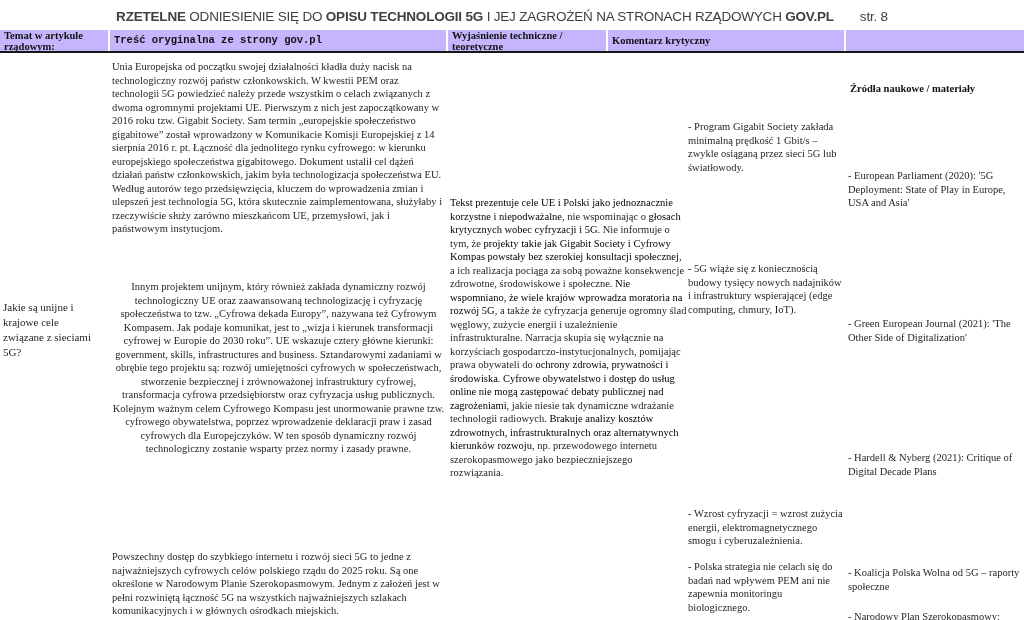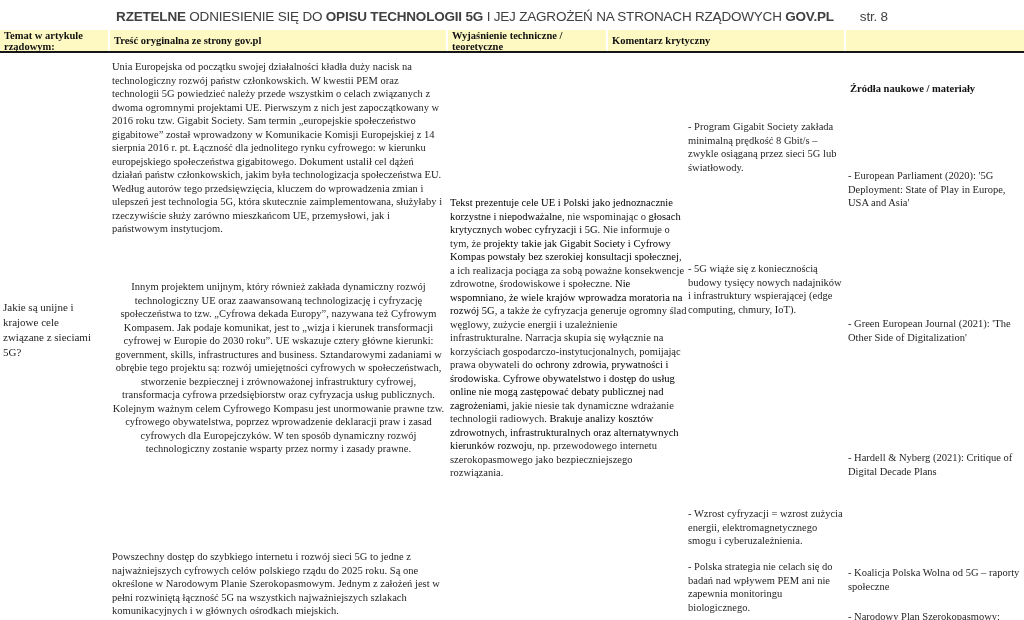--- a/index.html
+++ b/index.html
@@ -18,31 +18,31 @@
     font-family:"Liberation Sans", sans-serif;
     font-size:13.5px; letter-spacing:-0.2px; color:#404040;
     white-space:nowrap;
   }
   .doc-title .b { font-weight:700; }
   .page-indicator { padding-left:26px; font-weight:400; }
 
   
   .header-row {
     position:absolute; top:30px; left:0; width:1024px; height:23px;
-    display:flex; background:#fef9c3;
+    display:flex; background:#c4b5fd;
     border-bottom:2px solid #161616;
     font-weight:700; font-size:10.5px; line-height:11px; color:#111;
   }
   .hcell {
     height:100%; padding:0 4px; display:flex; align-items:center;
     border-right:2px solid #ffffff;
   }
   .hcell:last-child { border-right:none;margin-top:48px; }
   .hc1 { width:110px; }
-  .hc2 { width:338px; }
+  .hc2 { width:338px;font-family:Liberation Mono, monospace; }
   .hc3 { width:238px; }
   .hc4 { width:160px; }
   .hc5 { width:178px; }
 
   
   .cellblock {
     position:absolute;
     font-size:10.5px; line-height:13.5px; color:#1f1f1f;
   }
   .cellblock .b, .bold-seg { font-weight:400; color:#000; }
@@ -80,21 +80,21 @@
   </div>
 
   <div class="cellblock topic">Jakie są unijne i krajowe cele związane z sieciami 5G?</div>
 
   <div class="cellblock col2 p1">Unia Europejska od początku swojej działalności kładła duży nacisk na technologiczny rozwój państw członkowskich. W kwestii PEM oraz technologii 5G powiedzieć należy przede wszystkim o celach związanych z dwoma ogromnymi projektami UE. Pierwszym z nich jest zapoczątkowany w 2016 roku tzw. Gigabit Society. Sam termin „europejskie społeczeństwo gigabitowe” został wprowadzony w Komunikacie Komisji Europejskiej z 14 sierpnia 2016 r. pt. Łączność dla jednolitego rynku cyfrowego: w kierunku europejskiego społeczeństwa gigabitowego. Dokument ustalił cel dążeń działań państw członkowskich, jakim była technologizacja społeczeństwa EU. Według autorów tego przedsięwzięcia, kluczem do wprowadzenia zmian i ulepszeń jest technologia 5G, która skutecznie zaimplementowana, służyłaby i rzeczywiście służy zarówno mieszkańcom UE, przemysłowi, jak i państwowym instytucjom.</div>
   <div class="cellblock col2 p2">Innym projektem unijnym, który również zakłada dynamiczny rozwój technologiczny UE oraz zaawansowaną technologizację i cyfryzację społeczeństwa to tzw. „Cyfrowa dekada Europy”, nazywana też Cyfrowym Kompasem. Jak podaje komunikat, jest to „wizja i kierunek transformacji cyfrowej w Europie do 2030 roku”. UE wskazuje cztery główne kierunki: government, skills, infrastructures and business. Sztandarowymi zadaniami w obrębie tego projektu są: rozwój umiejętności cyfrowych w społeczeństwach, stworzenie bezpiecznej i zrównoważonej infrastruktury cyfrowej, transformacja cyfrowa przedsiębiorstw oraz cyfryzacja usług publicznych. Kolejnym ważnym celem Cyfrowego Kompasu jest unormowanie prawne tzw. cyfrowego obywatelstwa, poprzez wprowadzenie deklaracji praw i zasad cyfrowych dla Europejczyków. W ten sposób dynamiczny rozwój technologiczny zostanie wsparty przez normy i zasady prawne.</div>
   <div class="cellblock col2 p3">Powszechny dostęp do szybkiego internetu i rozwój sieci 5G to jedne z najważniejszych cyfrowych celów polskiego rządu do 2025 roku. Są one określone w Narodowym Planie Szerokopasmowym. Jednym z założeń jest w pełni rozwiniętą łączność 5G na wszystkich najważniejszych szlakach komunikacyjnych i w głównych ośrodkach miejskich.</div>
 
   <div class="cellblock col3"><span class="b">Tekst prezentuje cele UE i Polski jako jednoznacznie korzystne i niepodważalne</span><span>, nie wspominając o </span><span class="b">głosach krytycznych wobec cyfryzacji i 5G</span><span>. Nie informuje o tym, że </span><span class="b">projekty takie jak Gigabit Society i Cyfrowy Kompas powstały bez szerokiej konsultacji społecznej</span><span>, a ich realizacja pociąga za sobą poważne konsekwencje zdrowotne, środowiskowe i społeczne. </span><span class="b">Nie wspomniano, że wiele krajów wprowadza moratoria na rozwój 5G</span><span>, a także że cyfryzacja generuje ogromny ślad węglowy, zużycie energii i uzależnienie infrastrukturalne. Narracja skupia się wyłącznie na korzyściach gospodarczo-instytucjonalnych, pomijając prawa obywateli do </span><span class="b">ochrony zdrowia, prywatności i środowiska</span><span>. </span><span class="b">Cyfrowe obywatelstwo i dostęp do usług online nie mogą zastępować debaty publicznej nad zagrożeniami</span><span>, jakie niesie tak dynamiczne wdrażanie technologii radiowych. </span><span class="b">Brakuje analizy kosztów zdrowotnych, infrastrukturalnych oraz alternatywnych kierunków rozwoju</span><span>, np. przewodowego internetu szerokopasmowego jako bezpieczniejszego rozwiązania.</span></div>
 
-  <div class="cellblock col4 n0">- Program Gigabit Society zakłada minimalną prędkość 8 Gbit/s – zwykle osiąganą przez sieci 5G lub światłowody.</div>
+  <div class="cellblock col4 n0">- Program Gigabit Society zakłada minimalną prędkość 1 Gbit/s – zwykle osiąganą przez sieci 5G lub światłowody.</div>
   <div class="cellblock col4 n1">- 5G wiąże się z koniecznością budowy tysięcy nowych nadajników i infrastruktury wspierającej (edge computing, chmury, IoT).</div>
   <div class="cellblock col4 n3">- Wzrost cyfryzacji = wzrost zużycia energii, elektromagnetycznego smogu i cyberuzależnienia.</div>
   <div class="cellblock col4 n4">- Polska strategia nie celach się do badań nad wpływem PEM ani nie zapewnia monitoringu biologicznego.</div>
 
   <div class="cellblock col5 s0">- European Parliament (2020): '5G Deployment: State of Play in Europe, USA and Asia'</div>
   <div class="cellblock col5 s1">- Green European Journal (2021): 'The Other Side of Digitalization'</div>
   <div class="cellblock col5 s2">- Hardell &amp; Nyberg (2021): Critique of Digital Decade Plans</div>
   <div class="cellblock col5 s3">- Koalicja Polska Wolna od 5G – raporty społeczne</div>
   <div class="cellblock col5 s4">- Narodowy Plan Szerokopasmowy: https://www.gov.pl/web/cyfryzacja/nps</div>
 

